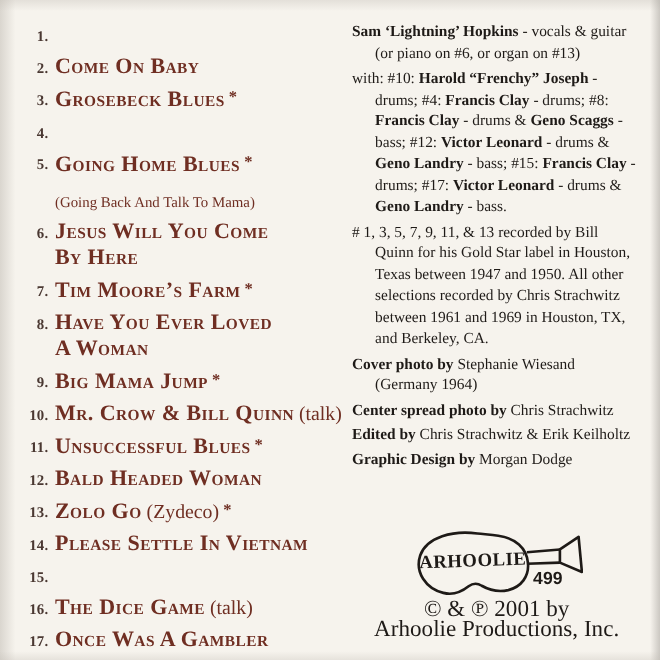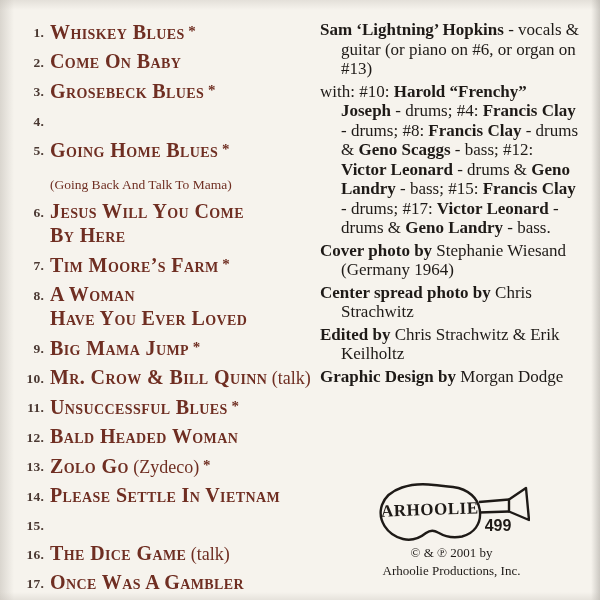--- a/index.html
+++ b/index.html
@@ -30,46 +30,43 @@
     color:#6f2e22; letter-spacing:.4px;
   }
   .track-note{font-size:18px; color:#6f2e22;}
   .track-star{font-size:15px; font-weight:700; color:#6f2e22; vertical-align:3px;}
   .track-sub{font-size:13.5px; line-height:20px; color:#6f2e22; margin-top:12px;}
   .footnote{margin-top:13px; font-size:15.5px; color:#2b2421; line-height:18px;}
 
   
   .right-col{position:absolute; left:320px; top:20px; width:263px; color:#1e1a17;}
   .credit-p{
-    margin:0 4px 3px 0; font-size:17px; line-height:19.5px;
+    margin:0 4px 3px 0; font-size:14px; line-height:19.5px;
     padding-left:21px; text-indent:-21px;
   }
   .credit-p .b{font-weight:700;}
 
   .logo-block{position:absolute; left:320px; top:479px; width:263px; text-align:center;}
   .logo-block svg{display:inline-block;}
   .copyright{position:absolute; left:320px; top:544px; width:263px; text-align:center;
-    font-size:13px; line-height:18px; color:#1e1a17;}
+    font-size:21px; line-height:18px; color:#1e1a17;}
 </style>
 </head>
 <body>
 
 <div class="page">
   <div class="edge edge-left"></div>
   <div class="edge edge-top"></div>
   <div class="edge edge-right"></div>
   <div class="edge edge-bottom"></div>
 
   <div class="left-col">
     <div>
         <div class="track-row">
           <span class="track-num">1.</span>
-          <div class="track-body">
-            <div class="track-line"><span class="track-title">Whiskey Blues</span><span class="track-star"> *</span></div>
-          </div>
         </div>
         <div class="track-row">
           <span class="track-num">2.</span>
           <div class="track-body">
             <div class="track-line"><span class="track-title">Come On Baby</span></div>
           </div>
         </div>
         <div class="track-row">
           <span class="track-num">3.</span>
           <div class="track-body">
@@ -95,22 +92,22 @@
         </div>
         <div class="track-row">
           <span class="track-num">7.</span>
           <div class="track-body">
             <div class="track-line"><span class="track-title">Tim Moore’s Farm</span><span class="track-star"> *</span></div>
           </div>
         </div>
         <div class="track-row">
           <span class="track-num">8.</span>
           <div class="track-body">
+            <div class="track-line"><span class="track-title">Have You Ever Loved</span></div>
             <div class="track-line"><span class="track-title">A Woman</span></div>
-            <div class="track-line"><span class="track-title">Have You Ever Loved</span></div>
           </div>
         </div>
         <div class="track-row">
           <span class="track-num">9.</span>
           <div class="track-body">
             <div class="track-line"><span class="track-title">Big Mama Jump</span><span class="track-star"> *</span></div>
           </div>
         </div>
         <div class="track-row">
           <span class="track-num">10.</span>
@@ -159,20 +156,21 @@
         </div>
       </div>
     <div class="footnote">* = original Gold Star recordings</div>
 
   </div>
 
   <div class="right-col">
     <div>
         <p class="credit-p"><span class="b">Sam ‘Lightning’ Hopkins</span><span> - vocals &amp; guitar (or piano on #6, or organ on #13)</span></p>
         <p class="credit-p"><span>with: #10: </span><span class="b">Harold “Frenchy” Joseph</span><span> - drums; #4: </span><span class="b">Francis Clay</span><span> - drums; #8: </span><span class="b">Francis Clay</span><span> - drums &amp; </span><span class="b">Geno Scaggs</span><span> - bass; #12: </span><span class="b">Victor Leonard</span><span> - drums &amp; </span><span class="b">Geno Landry</span><span> - bass; #15: </span><span class="b">Francis Clay</span><span> - drums; #17: </span><span class="b">Victor Leonard</span><span> - drums &amp; </span><span class="b">Geno Landry</span><span> - bass.</span></p>
+        <p class="credit-p"><span># 1, 3, 5, 7, 9, 11, &amp; 13 recorded by Bill Quinn for his Gold Star label in Houston, Texas between 1947 and 1950. All other selections recorded by Chris Strachwitz between 1961 and 1969 in Houston, TX, and Berkeley, CA.</span></p>
         <p class="credit-p"><span class="b">Cover photo by</span><span> Stephanie Wiesand (Germany 1964)</span></p>
         <p class="credit-p"><span class="b">Center spread photo by</span><span> Chris Strachwitz</span></p>
         <p class="credit-p"><span class="b">Edited by</span><span> Chris Strachwitz &amp; Erik Keilholtz</span></p>
         <p class="credit-p"><span class="b">Graphic Design by</span><span> Morgan Dodge</span></p>
       </div>
   </div>
 
   <div class="logo-block">
     <svg width="156" height="64" viewBox="0 0 156 64">
       <g fill="none" stroke="#1e1a17" stroke-width="2.4" stroke-linejoin="round">

